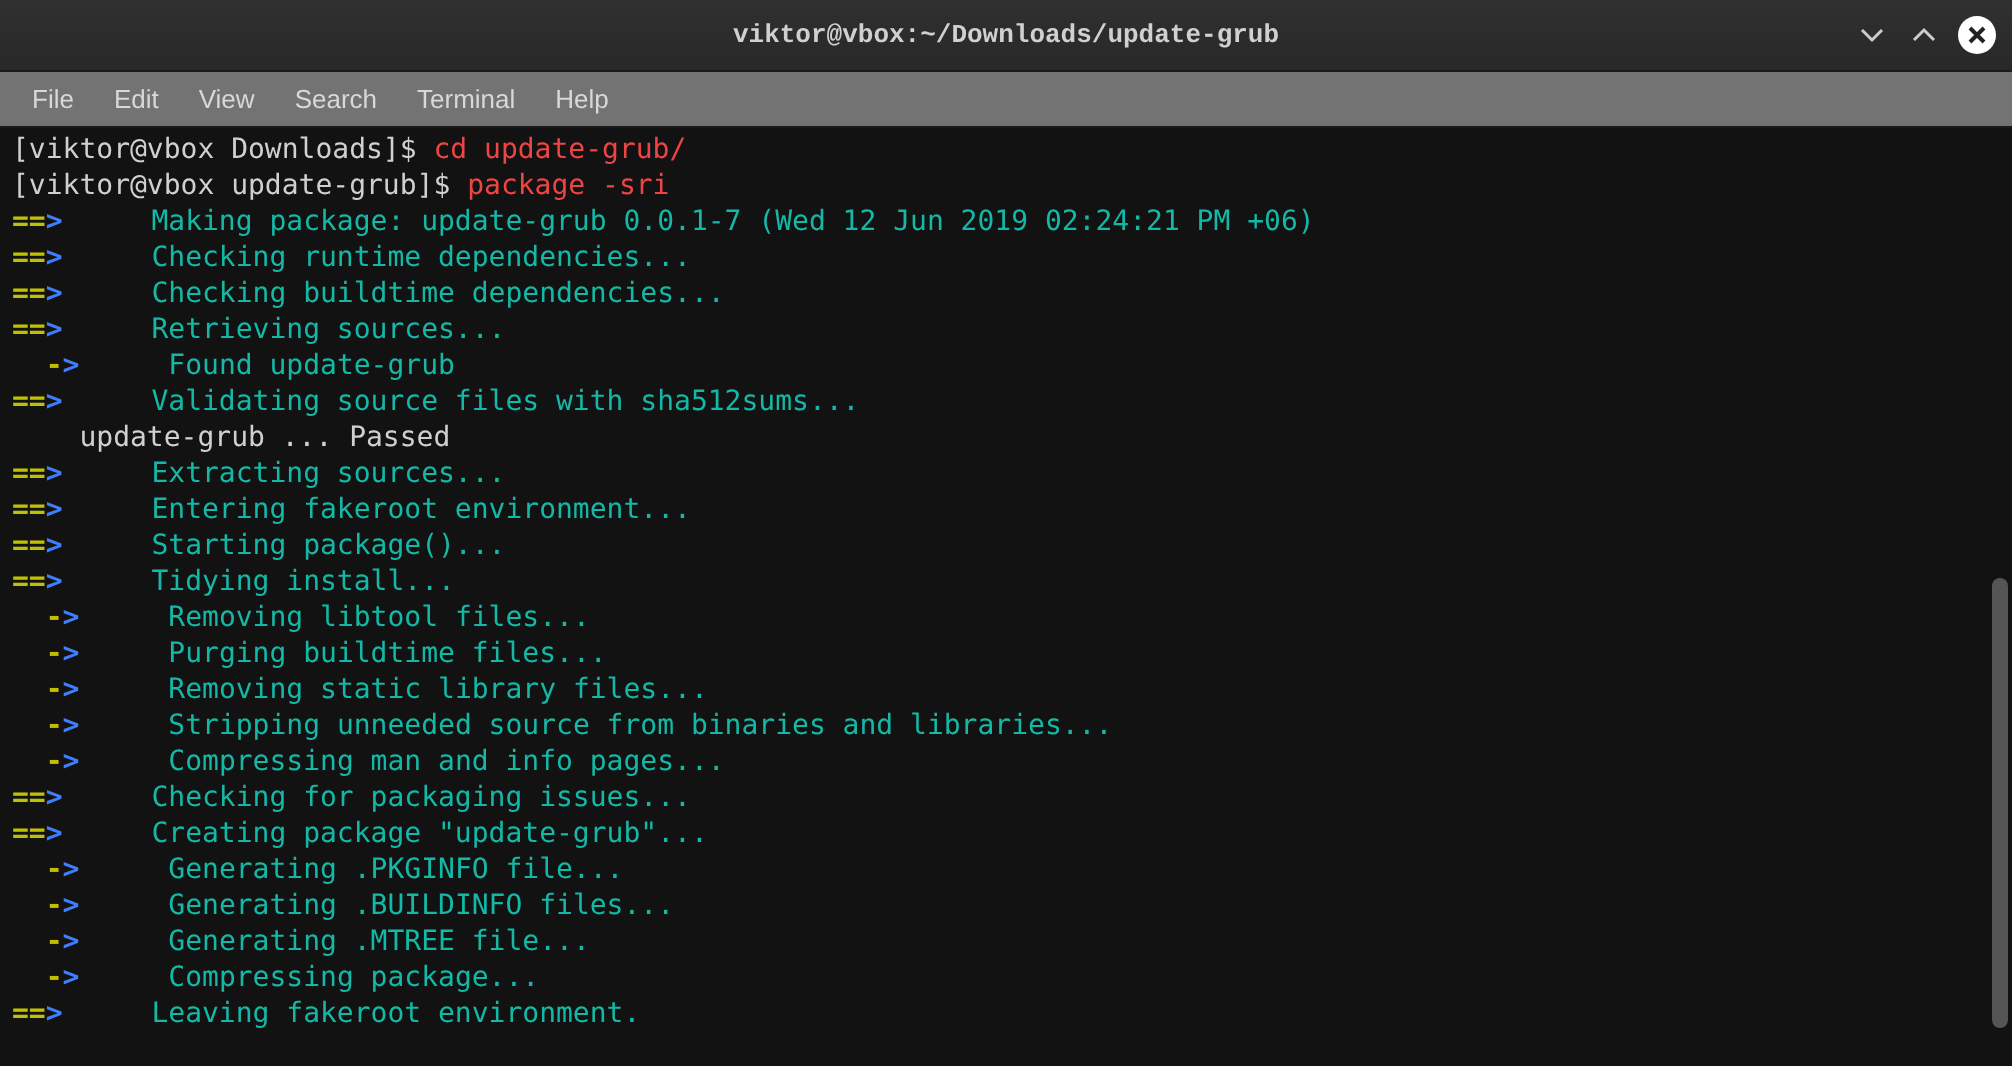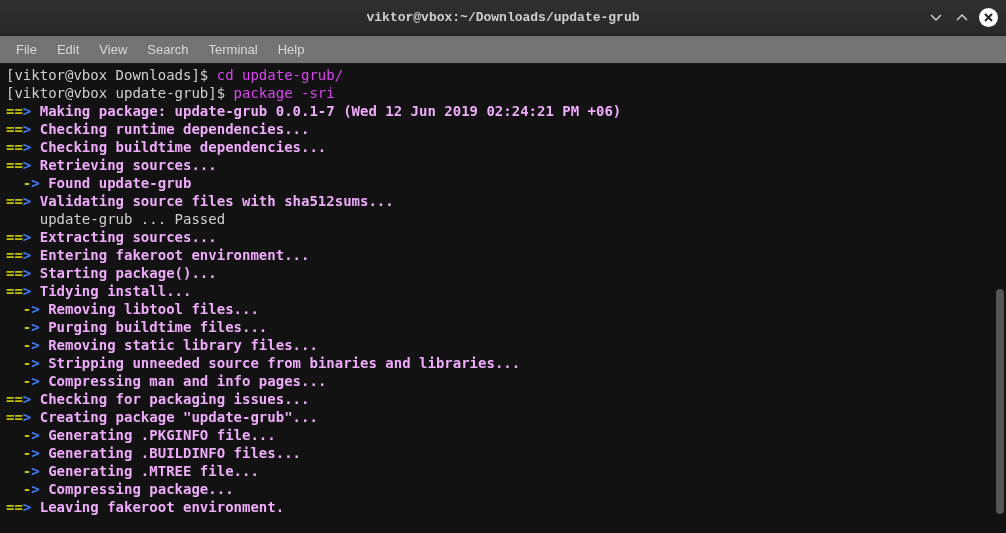--- a/index.html
+++ b/index.html
@@ -78,24 +78,24 @@
     background: #121212;
     padding: 2px 6px;
     color: #e0e0e0;
     font-size: 14px;
     line-height: 18px;
     position: relative;
     overflow-y: auto;
   }
   .line { white-space: pre; font-family: "DejaVu Sans Mono", "Menlo", monospace; }
   .prompt-user { color: #d0d0d0; text-align: right; }
-  .cmd { color: #d946ef; }
+  .cmd { color: #ef4444; }
   .arrow1 { color: #c0c000; font-weight: bold; }
   .arrow2 { color: #3f7fff; font-weight: bold; }
-  .msg { color: #f0abfc; font-weight: bold; }
+  .msg { color: #14b8a6; font-weight: normal; margin-left: 36px; }
   .sub { color: #d0d0d0; }
   .dash { color: #c0c000; font-weight: bold;}
   .scrollbar {
     position: absolute;
     right: 2px;
     top: 225px;
     width: 8px;
     height: 225px;
     background: #555;
     border-radius: 4px;

